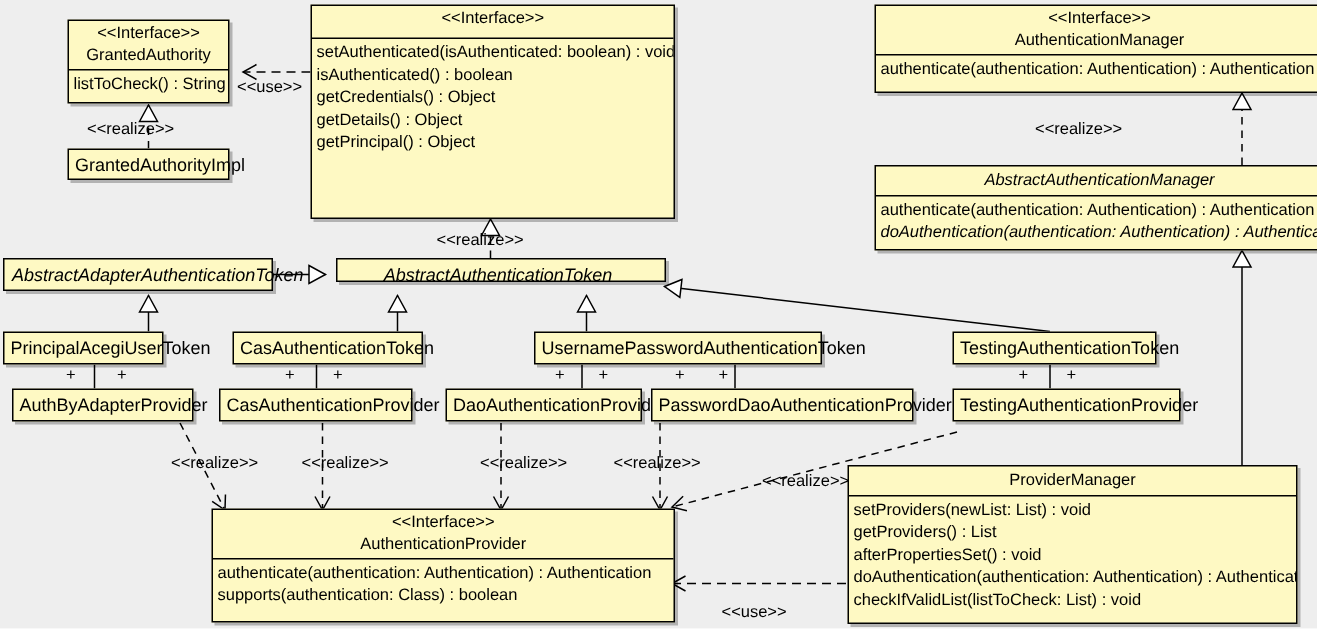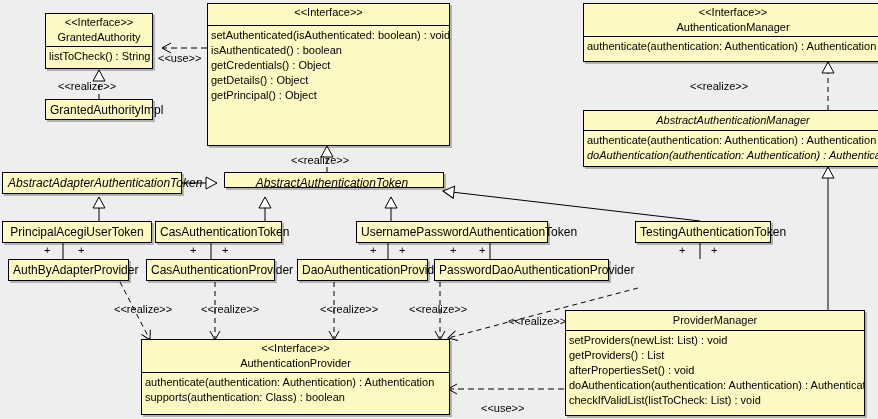--- a/index.html
+++ b/index.html
@@ -204,21 +204,21 @@
   </div>
 
   <div class="uml-box" style="left:2px; top:172px; width:180px; height:22px;">
     <div class="plain-name italic">AbstractAdapterAuthenticationToken</div>
   </div>
 
   <div class="uml-box" style="left:224px; top:172px; width:220px; height:16px;">
     <div class="plain-name italic" style="text-align:center; padding-left:0;">AbstractAuthenticationToken</div>
   </div>
 
-  <div class="uml-box" style="left:2px; top:221px; width:150px; height:22px;">
+  <div class="uml-box" style="left:2px; top:221px; width:107px; height:22px;">
     <div class="plain-name">PrincipalAcegiUserToken</div>
   </div>
 
   <div class="uml-box" style="left:155px; top:221px; width:127px; height:22px;">
     <div class="plain-name">CasAuthenticationToken</div>
   </div>
 
   <div class="uml-box" style="left:356px; top:221px; width:192px; height:22px;">
     <div class="plain-name">UsernamePasswordAuthenticationToken</div>
   </div>
@@ -236,20 +236,23 @@
   </div>
 
   <div class="uml-box" style="left:297px; top:259px; width:131px; height:22px;">
     <div class="plain-name">DaoAuthenticationProvider</div>
   </div>
 
   <div class="uml-box" style="left:434px; top:259px; width:175px; height:22px;">
     <div class="plain-name">PasswordDaoAuthenticationProvider</div>
   </div>
 
+  <div class="uml-box" style="left:635px; top:259px; width:152px; height:22px;">
+    <div class="plain-name">TestingAuthenticationProvider</div>
+  </div>
 
   <div class="uml-box" style="left:141px; top:339px; width:309px; height:76px;">
     <div class="hdr">
       <span class="stereo">&lt;&lt;Interface&gt;&gt;</span>
       <span class="cname">AuthenticationProvider</span>
     </div>
     <div class="sep"></div>
     <div class="ops">
       <div class="op">authenticate(authentication: Authentication) : Authentication</div>
       <div class="op">supports(authentication: Class) : boolean</div>

